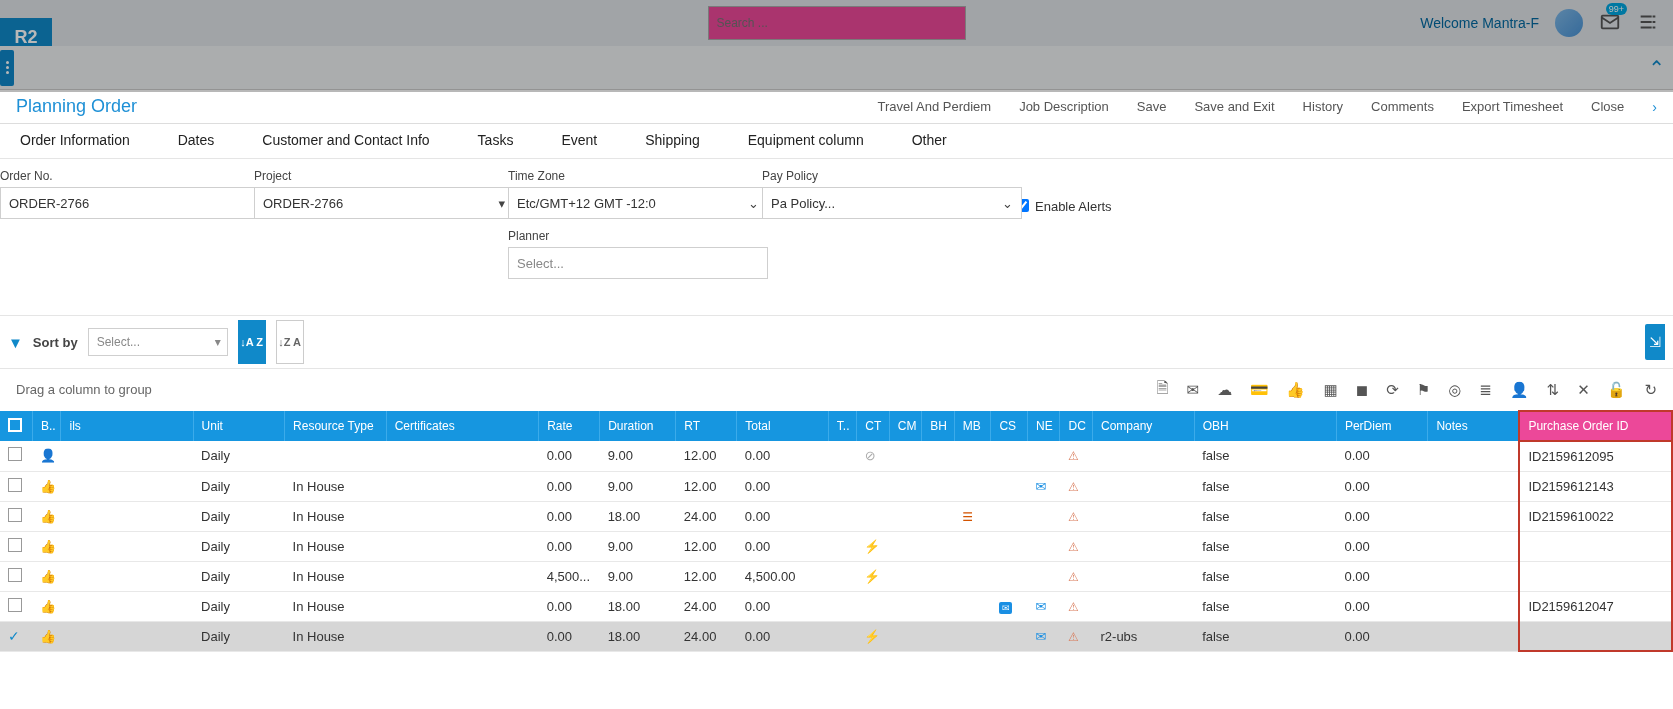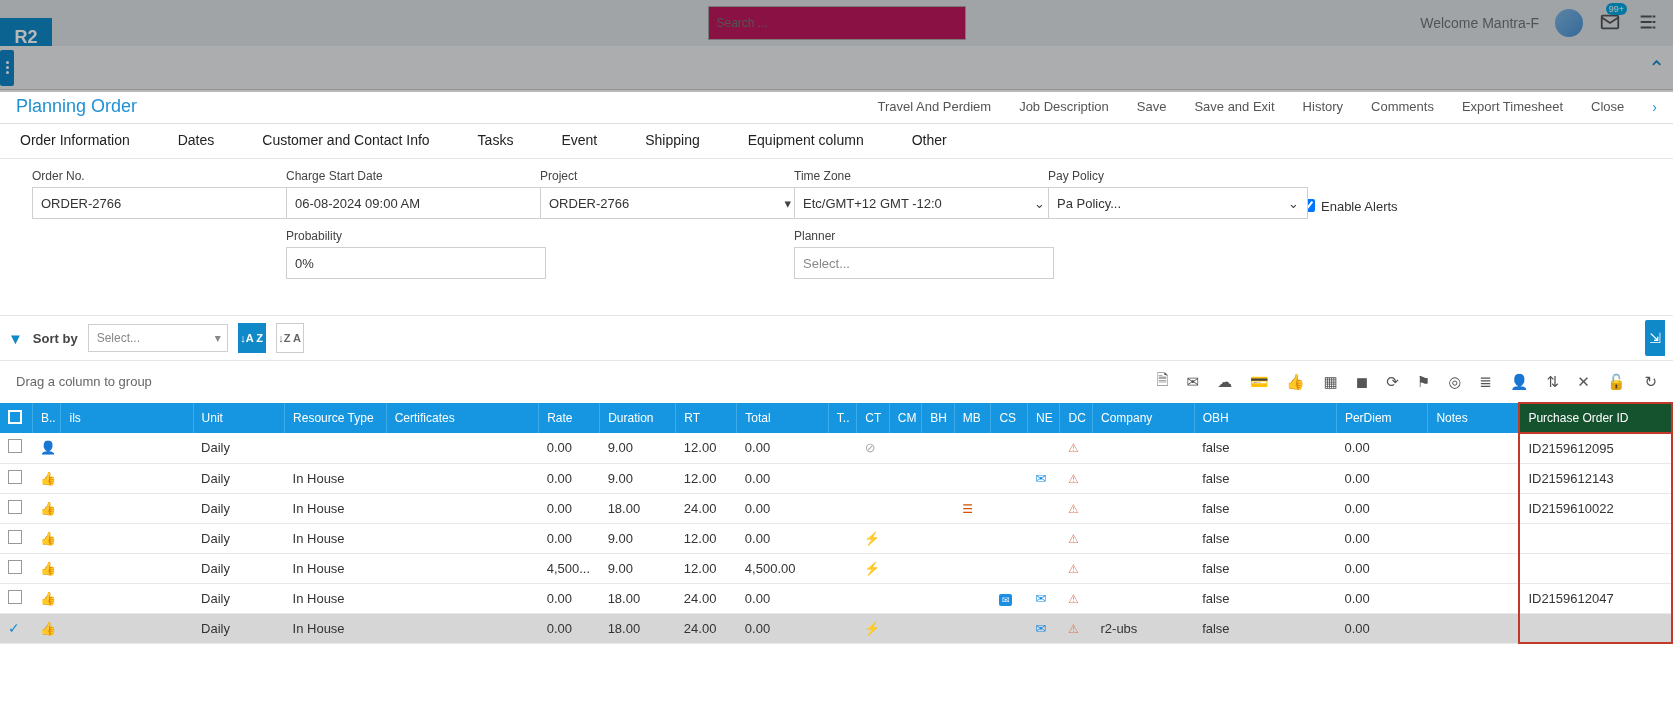--- a/index.html
+++ b/index.html
@@ -7,23 +7,23 @@
 
 
 .dim-overlay { position:absolute; top:0; left:0; right:0; height:92px; background:rgba(0,0,0,0.28); pointer-events:none; z-index:50; }
 
 
 .topbar { height:46px; background:#dfe4e8; display:flex; align-items:center; position:relative; }
 .logo { width:52px; height:46px; background:#1089c9; color:#fff; display:flex; flex-direction:column; align-items:center; justify-content:center; font-weight:bold;margin-top:36px; }
 .logo .r2 { font-size:18px; line-height:16px; }
 .logo .lab { font-size:8px; letter-spacing:1px; }
 .search-wrap { position:absolute; left:50%; transform:translateX(-50%); }
-.search-wrap input { width:258px; height:26px; border:1px solid #aaa; background:#be185d; padding:16px 8px; font-size:12px; }
+.search-wrap input { width:258px; height:26px; border:1px solid #aaa; background:#ec4899; padding:16px 8px; font-size:12px; }
 .top-right { margin-left:auto; display:flex; align-items:center; gap:16px; padding-right:14px; }
-.welcome { font-size:14px; color:#737373; }
+.welcome { font-size:14px; color:#0369a1; }
 .globe { width:28px; height:28px; border-radius:50%; background:linear-gradient(135deg,#7fb8e6,#4a93d6); }
 .mail-badge { position:relative; }
 .mail-badge svg { width:22px; height:22px; }
 .badge { position:absolute; top:-8px; right:-6px; background:#00a7e1; color:#fff; font-size:9px; padding:1px 3px; border-radius:8px; }
 .top-icon svg { width:22px; height:22px; }
 
 
 .handle-strip { height:44px; background:#eef0f2; border-bottom:1px solid #ccc; position:relative; }
 .handle-dots { position:absolute; left:0; top:50%; transform:translateY(-50%); width:14px; height:36px; background:#0f87c9; border-radius:2px; display:flex; flex-direction:column; align-items:center; justify-content:center; gap:2px; }
 .handle-dots span { width:3px; height:3px; background:#fff; border-radius:50%; }
@@ -34,51 +34,51 @@
 .panel-title { color:#1e90d6; font-size:18px; font-weight:400; }
 .panel-actions { margin-left:auto; display:flex; gap:28px; align-items:center; }
 .panel-actions span { color:#555; font-size:13px; cursor:pointer; }
 .panel-actions .chev { color:#1e90d6; font-size:14px; }
 
 
 .tabs { display:flex; gap:48px; padding:8px 20px 10px; border-bottom:1px solid #e5e5e5; font-size:14px; }
 .tabs span { color:#222; cursor:pointer; }
 
 
-.form { display:grid; grid-template-columns: 230px 230px 230px 230px 230px auto; gap:12px 24px; padding:10px 32px 36px; }
+.form { display:grid; grid-template-columns: 230px 230px 230px 230px 230px auto; gap:12px 24px; padding:10px 0 36px; }
 .field-col { display:flex; flex-direction:column; gap:4px; }
 .field-label { font-size:12px; color:#444; }
 .field-input { height:32px; border:1px solid #cfcfcf; padding:0 8px; font-size:13px; width:260px; display:flex; align-items:center; background:#fff; position:relative; }
 .field-input span.dd { position:absolute; right:8px; color:#444; }
 .placeholder { color:#888; }
 .chk-row { display:flex; align-items:flex-start; gap:6px; padding-top:30px; }
 .field-group { display:flex; flex-direction:column; gap:10px; }
 
 
 .sortbar { display:flex; align-items:center; padding:4px 8px; gap:10px; border-top:1px solid #e5e5e5; border-bottom:1px solid #e5e5e5; }
 .filter-icon { color:#1089c9; font-weight:bold; font-size:15px; }
 .sorttxt { font-size:13px; font-weight:600; color:#444; }
 .sortsel { width:140px; height:28px; border:1px solid #cfcfcf; padding:0 8px; color:#888; font-size:12px; display:flex; align-items:center; position:relative; }
 .sortsel .dd { position:absolute; right:6px; }
-.sort-btn { width:28px; height:30px; display:flex; align-items:center; justify-content:center; font-size:11px; font-weight:bold; color:#fff; background:#1089c9; }
+.sort-btn { width:28px; height:44px; display:flex; align-items:center; justify-content:center; font-size:11px; font-weight:bold; color:#fff; background:#1089c9; }
 .sort-btn.alt { background:#fff; color:#666; border:1px solid #ccc; }
 .expand-right { margin-left:auto; width:20px; height:36px; background:#1089c9; border-radius:2px 0 0 2px; display:flex; align-items:center; justify-content:center; color:#fff; font-size:14px; }
 
 
 .grouptxt { padding:8px 16px; color:#666; font-size:13px; display:flex; align-items:center; }
 .toolbar-icons { margin-left:auto; display:flex; gap:18px; color:#555; align-items:center; }
 .toolbar-icons span { cursor:pointer; font-size:15px; }
 
 
 table { width:100%; border-collapse:collapse; table-layout:fixed; }
 th { background:#1696e0; color:#fff; font-weight:400; font-size:12px; text-align:left; padding:6px 8px; border-right:1px solid #3cabea; height:30px; overflow:hidden; white-space:nowrap; }
 th.num, td.num { text-align:left; }
 td { padding:6px 8px; border-bottom:1px solid #e8e8e8; font-size:13px; color:#333; height:30px; white-space:nowrap; overflow:hidden; }
 tr.selected td { background:#d6d6d6; }
-.th-last { border:2px solid #c0392b !important; background:#14532d; }
+.th-last { border:2px solid #c0392b !important; background:#ec4899; }
 .td-po { border-left:2px solid #c0392b; border-right:2px solid #c0392b; }
 tr:last-child .td-po { border-bottom:2px solid #c0392b; }
 .checkbox { width:14px; height:14px; border:1px solid #999; display:inline-block; background:#fff; }
 .checkmark { color:#1089c9; font-size:14px; }
 .thumb { color:#7cb518; font-size:13px; }
 .person { color:#888; font-size:13px; }
 .warn { color:#d97b5a; font-size:12px; }
 .env { background:#1a8fe3; color:#fff; font-size:9px; padding:1px 3px; border-radius:2px; }
 .env-o { color:#1a8fe3; font-size:13px; }
 .stack { color:#d35400; font-size:12px; }
@@ -152,34 +152,20 @@
   <span>Equipment column</span>
   <span>Other</span>
 </div>
 
 <div class="form">
   <div class="field-group">
     <div class="field-col">
       <div class="field-label">Order No.</div>
       <div class="field-input">
           <span>ORDER-2766</span>
-        </div>
-    </div>
-  </div>
-  <div class="field-group">
-    <div class="field-col">
-      <div class="field-label">Charge Start Date</div>
-      <div class="field-input">
-          <span>06-08-2024 09:00 AM</span>
-        </div>
-    </div>
-    <div class="field-col">
-      <div class="field-label">Probability</div>
-      <div class="field-input">
-          <span>0%</span>
         </div>
     </div>
   </div>
   <div class="field-group">
     <div class="field-col">
       <div class="field-label">Project</div>
       <div class="field-input">
           <span>ORDER-2766</span>
           <span class="dd">▾</span>
         </div>

